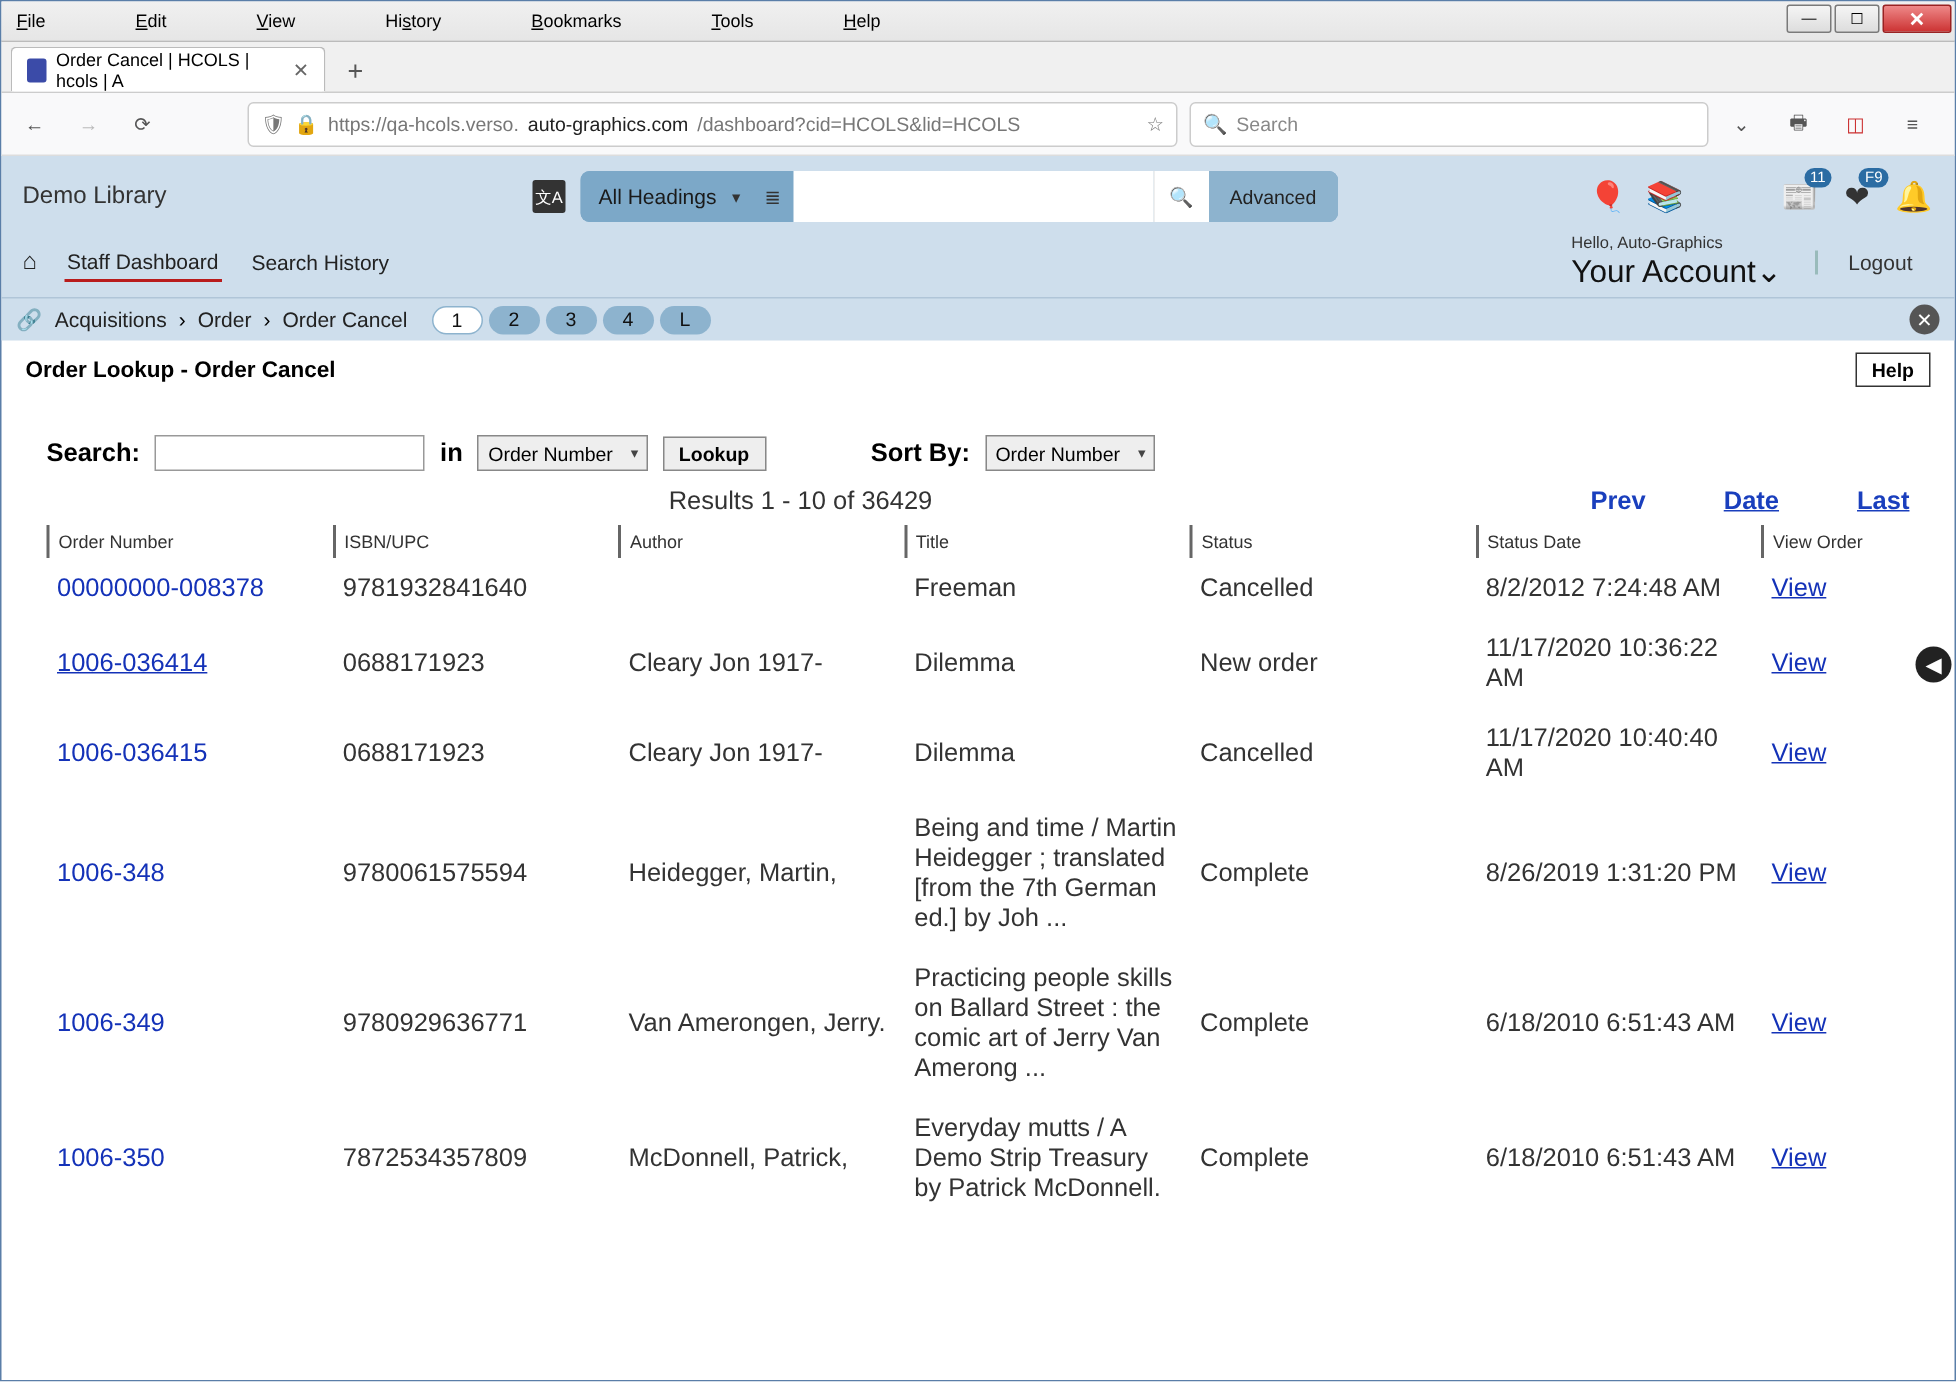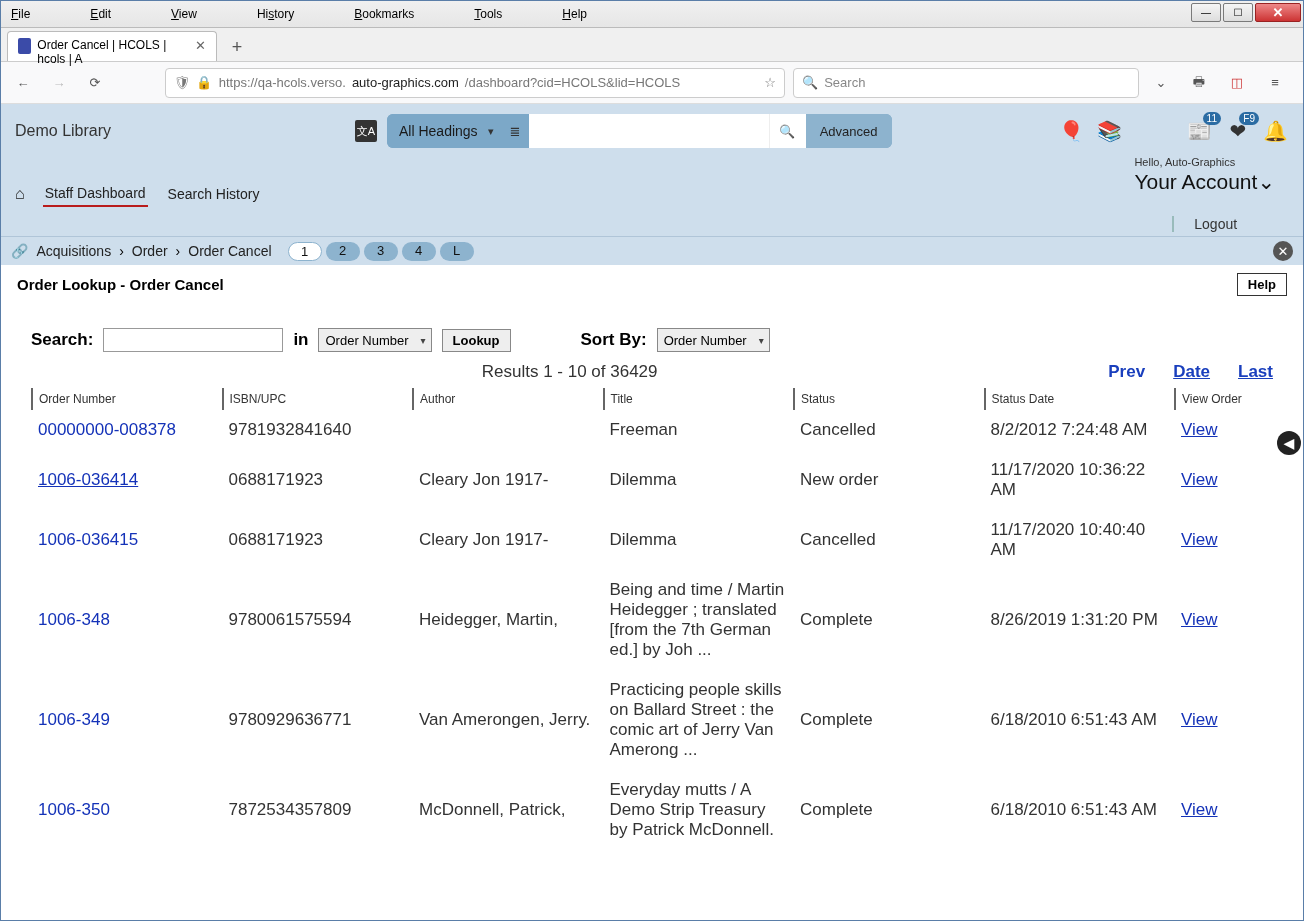--- a/index.html
+++ b/index.html
@@ -10,21 +10,21 @@
 .title-bar { height: 27px; background: linear-gradient(#f0f0f0, #e6e6e6); display: flex; align-items: stretch; border-bottom: 1px solid #bbb; }
 .menu-bar { display: flex; align-items: center; padding: 0 4px; flex: 1; gap: 48px; }
 .menu-item { padding: 2px 6px; cursor: default; font-size: 12px; }
 .menu-item u { text-decoration: underline; }
 .win-controls { display: flex; }
 .win-btn { width: 30px; height: 19px; margin: 2px 2px 0 0; border: 1px solid #7a7a7a; border-radius: 2px; display: flex; align-items: center; justify-content: center; font-size: 10px; background: linear-gradient(#f5f5f5,#ddd); }
 .win-btn.close { background: linear-gradient(#e88,#c33); color: #fff; border-color: #922; width: 46px; }
 .win-btn.close span{font-size:13px;font-weight:bold;}
 
 .tab-strip { height: 34px; background: #f0f0f0; display: flex; align-items: flex-end; padding: 0 6px; border-bottom: 1px solid #ccc; }
-.tab { background: #fff; border: 1px solid #bbb; border-bottom: none; border-radius: 4px 4px 0 0; padding: 6px 10px; display: flex; align-items: flex-start; gap: 6px; font-size: 12px; height: 30px; max-width: 210px;}
+.tab { background: #fff; border: 1px solid #bbb; border-bottom: none; border-radius: 4px 4px 0 0; padding: 6px 10px; display: flex; align-items: center; gap: 6px; font-size: 12px; height: 30px; max-width: 210px;}
 .tab .favicon { width: 16px; height: 16px; background: #3b4ba8; border-radius: 2px; }
 .tab .close-x { color: #666; font-size: 13px; margin-left: 4px; }
 .new-tab { width: 28px; height: 28px; display: flex; align-items: center; justify-content: center; color: #555; font-size: 18px; margin-left: 6px;}
 
 .nav-bar { height: 42px; background: #f9f9fa; display: flex; align-items: center; padding: 0 8px; gap: 8px; border-bottom: 1px solid #ddd; }
 .nav-icon { width: 28px; height: 28px; display: flex; align-items: center; justify-content: center; color: #555; border-radius: 4px; }
 .url-bar { flex: 0 0 620px; height: 30px; border: 1px solid #ccc; border-radius: 4px; display: flex; align-items: center; padding: 0 8px; gap: 6px; background: #fff; color: #777; font-size: 13px;}
 .url-bar .domain { color: #222; }
 .url-star { margin-left: auto; color: #777; }
 .search-bar { flex: 1; height: 30px; border: 1px solid #ccc; border-radius: 4px; display: flex; align-items: center; padding: 0 8px; gap: 6px; color: #888; background: #fff;}
@@ -43,21 +43,21 @@
 .app-search-btn { background: #fff; padding: 0 10px; display:flex;align-items:center;color:#7ca8c8; border-left:1px solid #eee;}
 .advanced-btn { background: #8db3ce; padding: 0 14px; display:flex;align-items:center;color:#222;text-align:right;}
 .hdr-icons { margin-left: auto; display: flex; gap: 12px; align-items: center;}
 .hdr-icon { width: 26px; height: 26px; display:flex;align-items:center;justify-content:center; color:#333; font-size:20px; position:relative;}
 .badge { position:absolute; top:-6px; right:-8px; background:#2b6ca3; color:#fff; border-radius:8px; font-size:10px; padding:1px 4px;}
 
 .hdr-row2 { display: flex; align-items: center; margin-top: 8px; gap: 18px; font-size: 14px;}
 .home-icon { font-size: 16px; color:#222;}
 .tab-link { color: #222; padding: 4px 2px; }
 .tab-link.active { border-bottom: 2px solid #b91c1c; font-weight: 500;}
-.account-area { margin-left: auto; display: flex; align-items:center; gap: 22px; padding-right: 14px; flex-direction: column;}
+.account-area { margin-left: auto; display: flex; align-items:center; gap: 22px; padding-right: 14px;}
 .account-block { line-height: 1.2; }
 .account-block .hello { font-size: 11px; color: #333;}
 .account-block .acct { font-size: 21px; color: #111;}
 .logout { font-size: 14px; color:#333; border-left: 2px solid #9bb; padding-left: 20px;}
 
 
 .breadcrumb-bar { background: #cedeec; padding: 4px 10px; display:flex; align-items:center; gap: 8px; font-size: 14px; border-top: 1px solid #b0c5d8;}
 .bc-link { color: #222; }
 .page-pills { display:flex; gap:4px; margin-left: 8px;}
 .pill { background: #8db3ce; border-radius: 10px; width: 34px; text-align: center; font-size: 13px; padding: 1px 0; color:#111;}
@@ -76,21 +76,21 @@
 .txt-input { border: 1px solid #999; height: 24px; width: 180px; padding: 0 4px; }
 .in-label { font-weight: bold; }
 .sel { border:1px solid #888; background:#eee; height:24px; padding: 0 22px 0 6px; font-size:13px; position:relative; display:inline-flex; align-items:center;}
 .sel::after{content:"▾"; position:absolute; right:5px; font-size:10px; color:#444;}
 .lookup-btn { border:1px solid #888; background:#eee; padding: 3px 10px; font-size:13px; font-weight:bold;}
 .sort-label { font-weight:bold; margin-left: 60px;}
 
 .results-hdr { display:flex; align-items:center; margin-top: 10px; font-size: 17px; }
 .results-text { margin: 0 auto; color: #333;}
 .pager-links { display:flex; gap: 28px; }
-.pager-links a { color: #1a3fbd; font-weight: bold; font-size: 17px;}
+.pager-links a { color: #1a3fbd; font-weight: bold; font-size: 17px; margin-left: 24px;}
 .pager-links a { text-decoration: underline;}
 .pager-links .prev { text-decoration:none; }
 
 table.orders { width: 100%; border-collapse: collapse; margin-top: 6px; font-size: 16px; table-layout: fixed;}
 table.orders th { text-align: left; font-weight: normal; font-size: 12px; color:#333; border-left: 2px solid #666; padding: 4px 6px;}
 table.orders td { padding: 10px 6px; vertical-align: middle; color:#333; font-size: 17px;}
 table.orders td.order-link { color: #1432b8; }
 table.orders td.order-link.underline { text-decoration: underline;}
 table.orders td.view a { color:#1432b8; text-decoration: underline; font-weight: normal;}
 col.c-order{width:175px;} col.c-isbn{width:175px;} col.c-author{width:175px;} col.c-title{width:175px;} col.c-status{width:175px;} col.c-date{width:175px;} col.c-view{width:90px;}

